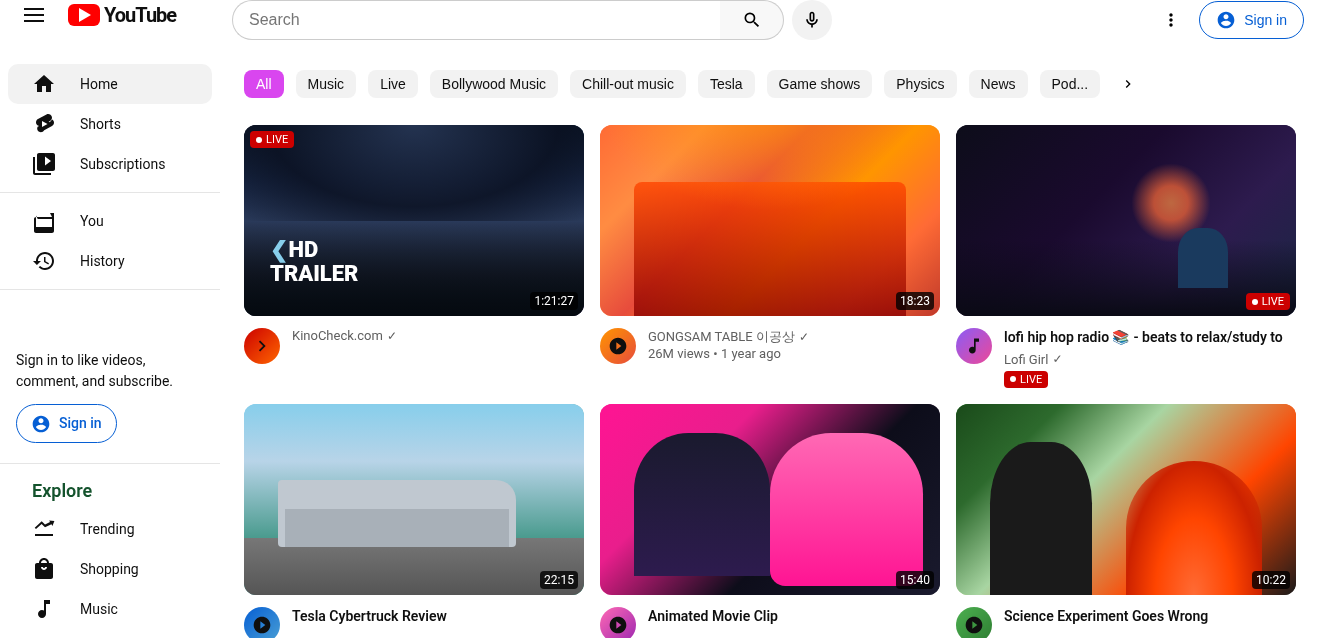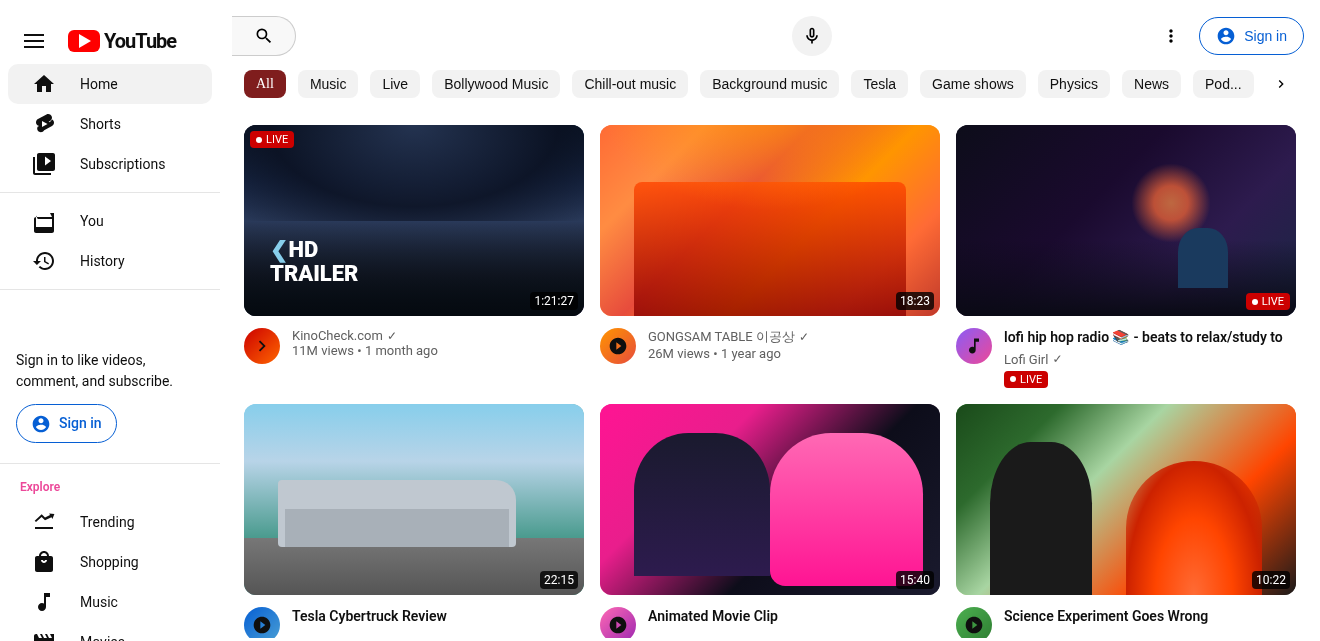--- a/index.html
+++ b/index.html
@@ -1,21 +1,21 @@
 <!DOCTYPE html>
 <html><head>
   <meta charset="utf-8">
   <style>
     * { margin: 0; padding: 0; box-sizing: border-box; }
     body { font-family: 'Roboto', Arial, sans-serif; background: #fff; color: #0f0f0f; overflow-x: hidden; width: 1320px; height: 641px; }
     
     
     .header {
       display: flex;
-      align-items: flex-end;
+      align-items: flex-start;
       padding: 0 16px;
       height: 56px;
       position: fixed;
       top: 0; left: 0; right: 0;
       background: #fff;
       z-index: 100;
       gap: 16px;
     }
     .header-left { display: flex; align-items: center; gap: 16px; min-width: 200px; }
     .hamburger-btn { background: none; border: none; cursor: pointer; padding: 8px; border-radius: 50%; display: flex; align-items: center; justify-content: center; }
@@ -99,21 +99,21 @@
       border-radius: 10px;
       margin: 0 8px;
       font-size: 14px;
       color: #0f0f0f;
       text-decoration: none;
     }
     .sidebar-item.active { background: #f2f2f2; font-weight: 400; }
     .sidebar-icon { width: 24px; height: 24px; display: flex; align-items: center; justify-content: center; flex-shrink: 0; }
     .sidebar-label { font-size: 14px; }
     .sidebar-divider { border: none; border-top: 1px solid #e5e5e5; margin: 8px 0; }
-    .sidebar-section-title { padding: 8px 20px; font-size: 12px; font-weight: 600; color: #ec4899; }
+    .sidebar-section-title { padding: 8px 32px; font-size: 18px; font-weight: 600; color: #14532d; }
     .sign-in-section { padding: 12px 16px; font-size: 14px; color: #0f0f0f; line-height: 1.5; }
     .sign-in-section p { margin-bottom: 12px; margin-top: 40px; }
     .sign-in-link {
       display: inline-flex; align-items: center; gap: 8px;
       padding: 8px 14px;
       border: 1px solid #065fd4;
       border-radius: 20px;
       background: none;
       cursor: pointer;
       color: #065fd4;
@@ -145,21 +145,21 @@
     .category-chip {
       padding: 6px 12px;
       border-radius: 8px;
       border: none;
       cursor: pointer;
       font-size: 14px;
       white-space: nowrap;
       background: #f2f2f2;
       color: #0f0f0f;
     }
-    .category-chip.active { background: #7f1d1d; color: #fff; font-family: Liberation Serif, serif; }
+    .category-chip.active { background: #d946ef; color: #fff; }
     .categories-scroll-btn {
       background: none; border: none; cursor: pointer;
       width: 32px; height: 32px;
       display: flex; align-items: center; justify-content: center;
       border-radius: 50%;
     }
     
     
     .videos-container {
       padding: 12px 24px;
@@ -258,20 +258,21 @@
     <a class="logo" href="#">
       <div class="yt-icon-red">
         <div class="yt-play"></div>
       </div>
       <span class="yt-text">YouTube</span>
     </a>
   </div>
 
   <div class="header-center">
     <form class="search-form">
+      <input class="search-input" type="text" placeholder="Search" style="">
       <button class="search-btn" type="submit">
         <svg width="20" height="20" viewBox="0 0 24 24">
           <path d="M15.5 14h-.79l-.28-.27A6.471 6.471 0 0 0 16 9.5 6.5 6.5 0 1 0 9.5 16c1.61 0 3.09-.59 4.23-1.57l.27.28v.79l5 4.99L20.49 19l-4.99-5zm-6 0C7.01 14 5 11.99 5 9.5S7.01 5 9.5 5 14 7.01 14 9.5 11.99 14 9.5 14z"></path>
         </svg>
       </button>
     </form>
     <button class="mic-btn">
       <svg width="20" height="20" viewBox="0 0 24 24">
         <path d="M12 14c1.66 0 3-1.34 3-3V5c0-1.66-1.34-3-3-3S9 3.34 9 5v6c0 1.66 1.34 3 3 3zm-1-9c0-.55.45-1 1-1s1 .45 1 1v6c0 .55-.45 1-1 1s-1-.45-1-1V5zm6 6c0 2.76-2.24 5-5 5s-5-2.24-5-5H5c0 3.53 2.61 6.43 6 6.92V21h2v-3.08c3.39-.49 6-3.39 6-6.92h-2z"></path>
       </svg>
@@ -396,21 +397,20 @@
 </nav>
 
 <main class="main">
 
   <div class="categories-bar">
     <button class="category-chip active">All</button>
     <button class="category-chip">Music</button>
     <button class="category-chip">Live</button>
     <button class="category-chip">Bollywood Music</button>
     <button class="category-chip">Chill-out music</button>
-    <button class="category-chip">Background music</button>
     <button class="category-chip">Tesla</button>
     <button class="category-chip">Game shows</button>
     <button class="category-chip">Physics</button>
     <button class="category-chip">News</button>
     <button class="category-chip">Pod...</button>
     <button class="categories-scroll-btn">
       <svg width="16" height="16" viewBox="0 0 24 24">
         <path d="M10 6L8.59 7.41 13.17 12l-4.58 4.59L10 18l6-6z"></path>
       </svg>
     </button>
@@ -442,25 +442,20 @@
           <div class="video-avatar avatar-kinocheck">
             <svg width="22" height="22" viewBox="0 0 24 24" fill="white">
               <path d="M10 6L8.59 7.41 13.17 12l-4.58 4.59L10 18l6-6z"></path>
             </svg>
           </div>
           <div class="video-details">
             <div class="video-meta">
               <div class="video-channel">
                 <span>KinoCheck.com</span>
                 <span class="verified-icon">✓</span>
-              </div>
-              <div>
-                <span>11M views</span>
-                <span> • </span>
-                <span>1 month ago</span>
               </div>
             </div>
           </div>
         </div>
       </div>
 
       <div class="video-card">
         <div class="video-thumbnail thumb-mukbang">
           <div style="position:absolute;inset:0;background:linear-gradient(135deg,#ff6b35 0%,#ff8c42 20%,#e74c3c 40%,#ff9500 60%,#ff6b35 80%,#c0392b 100%);"></div>
 

